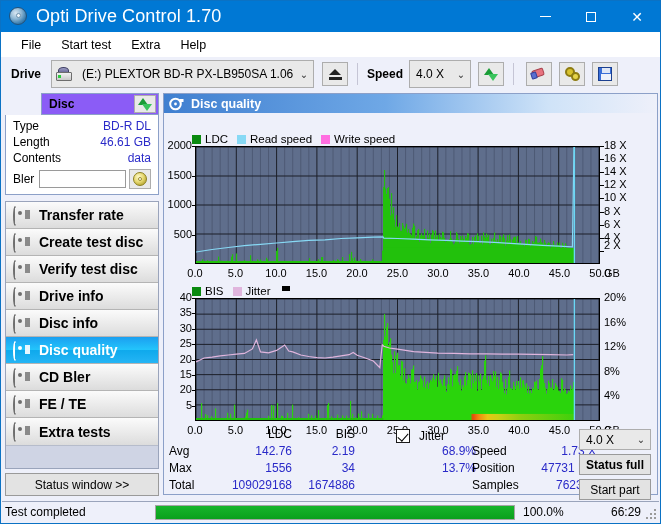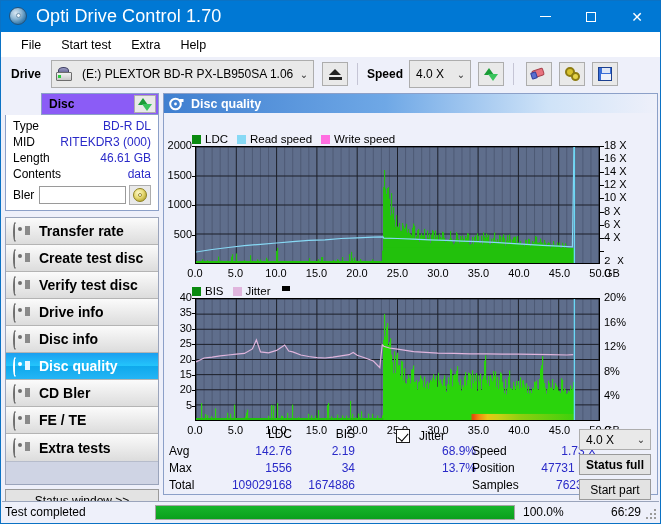--- a/index.html
+++ b/index.html
@@ -207,24 +207,20 @@
           <span class="ico-refresh">
             <span class="a"></span>
             <span class="b"></span>
           </span>
         </span>
     </div>
     <div id="disc-info">
       <div class="kv">
         <span class="k">Type</span>
         <span class="v">BD-R DL</span>
-      </div>
-      <div class="kv">
-        <span class="k">MID</span>
-        <span class="v">RITEKDR3 (000)</span>
       </div>
       <div class="kv">
         <span class="k">Length</span>
         <span class="v">46.61 GB</span>
       </div>
       <div class="kv">
         <span class="k">Contents</span>
         <span class="v">data</span>
       </div>
       <div class="labelrow">
@@ -763,21 +759,21 @@
           <div class="axr" style="left: 440px; width: 50px; top: 65.3px;">12 X</div>
           <div class="tickmark" style="left: 436px; top: 72.3px; width: 4px; height: 1px;"></div>
           <div class="axr" style="left: 440px; width: 50px; top: 78.4px;">10 X</div>
           <div class="tickmark" style="left: 436px; top: 85.4px; width: 4px; height: 1px;"></div>
           <div class="axr" style="left: 440px; width: 50px; top: 91.5px;">8 X</div>
           <div class="tickmark" style="left: 436px; top: 98.5px; width: 4px; height: 1px;"></div>
           <div class="axr" style="left: 440px; width: 50px; top: 104.6px;">6 X</div>
           <div class="tickmark" style="left: 436px; top: 111.6px; width: 4px; height: 1px;"></div>
           <div class="axr" style="left: 440px; width: 50px; top: 117.7px;">4 X</div>
           <div class="tickmark" style="left: 436px; top: 124.7px; width: 4px; height: 1px;"></div>
-          <div class="axr" style="left: 440px; width: 50px; top: 142px; font-family: Liberation Mono, monospace;">2 X</div>
+          <div class="axr" style="left: 440px; width: 50px; top: 126px;">2 X</div>
           <div class="tickmark" style="left: 436px; top: 137.8px; width: 4px; height: 1px;"></div>
         </div>
       <div id="c1-xlabels">
           <div class="axb" style="left: 13px; width: 36px; top: 154px;">0.0</div>
           <div class="axb" style="left: 53.5px; width: 36px; top: 154px;">5.0</div>
           <div class="axb" style="left: 94px; width: 36px; top: 154px;">10.0</div>
           <div class="axb" style="left: 134.5px; width: 36px; top: 154px;">15.0</div>
           <div class="axb" style="left: 175px; width: 36px; top: 154px;">20.0</div>
           <div class="axb" style="left: 215.5px; width: 36px; top: 154px;">25.0</div>
           <div class="axb" style="left: 256px; width: 36px; top: 154px;">30.0</div>

